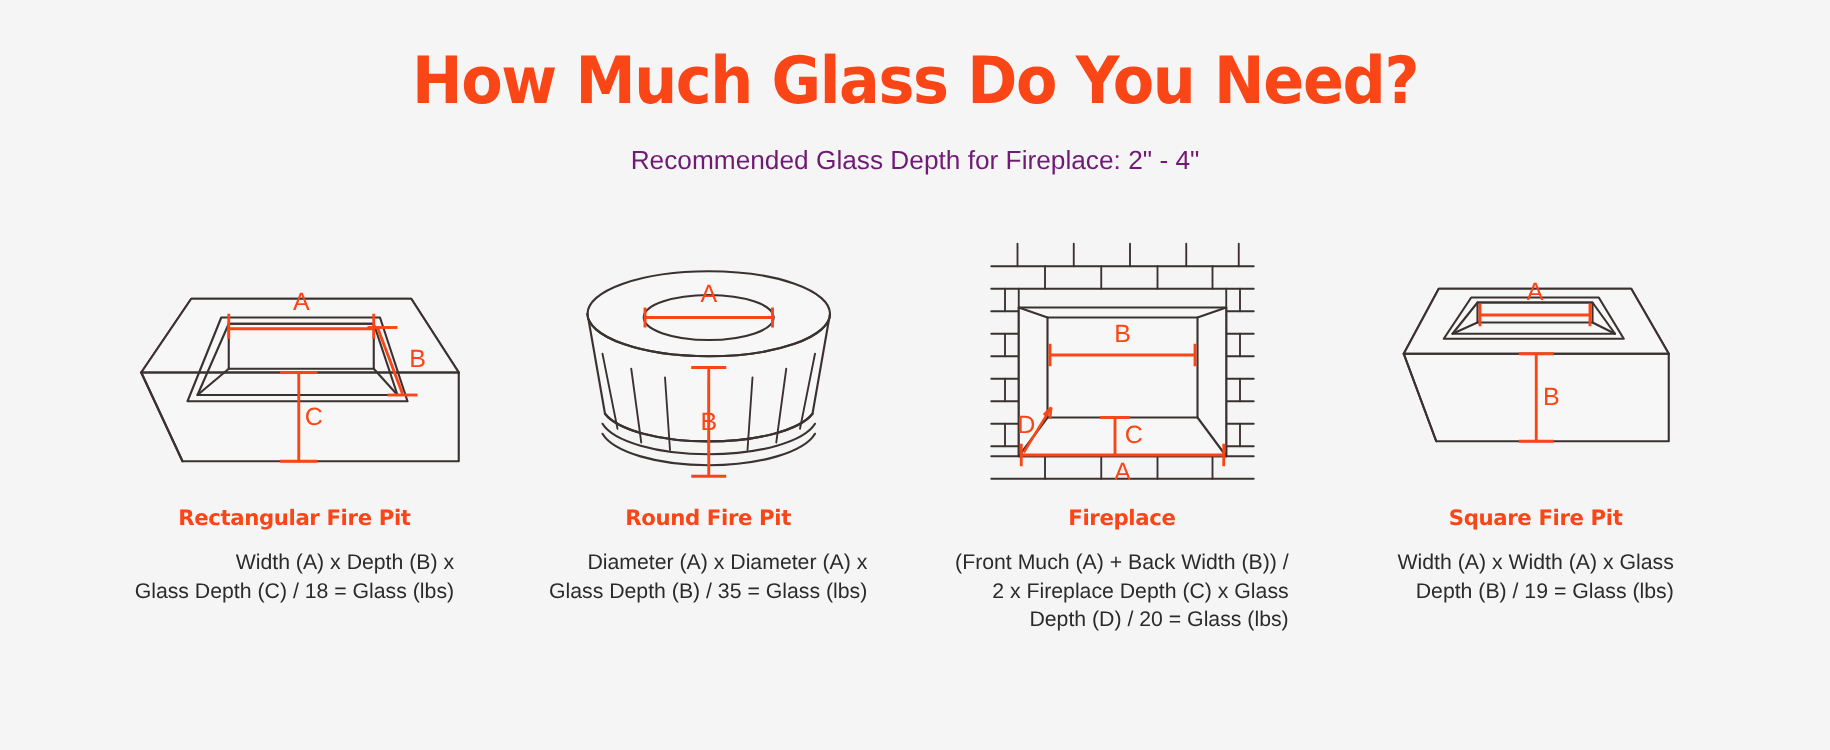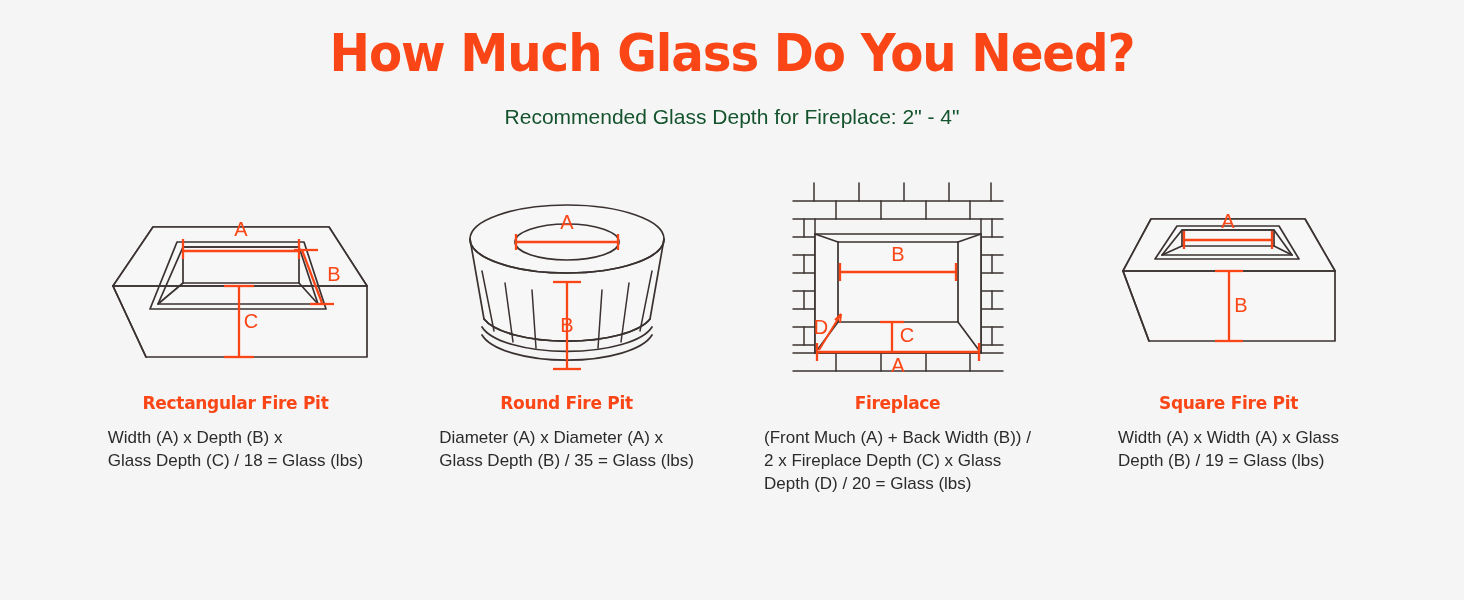--- a/index.html
+++ b/index.html
@@ -15,36 +15,36 @@
     overflow: hidden;
   }
   .page {
     position: relative;
     width: 1464px;
     height: 600px;
     box-sizing: border-box;
   }
   .header {
     text-align: center;
-    padding-top: 24px;
+    padding-top: 36px;
   }
   .title {
     font-family: "DejaVu Sans", sans-serif;
     font-size: 52px;
     line-height: 58px;
     font-weight: bold;
     color: #fa4616;
     letter-spacing: -1.2px;
     transform: scaleX(0.93);
     margin: 0;
   }
   .subtitle {
     font-size: 21px;
     line-height: 26px;
-    color: #14532d;
+    color: #701a75;
     margin: 22px 0 0 0;
     font-weight: 400;
   }
   .columns {
     display: flex;
     justify-content: center;
     align-items: flex-start;
     margin-top: 34px;
     padding: 0 70px;
     box-sizing: border-box;
@@ -67,21 +67,21 @@
     font-weight: bold;
     color: #fa4616;
     margin-top: 14px;
     letter-spacing: -0.3px;
   }
   .col-formula {
     font-size: 17px;
     line-height: 23px;
     color: #2b2b2b;
     margin-top: 13px;
-    text-align: left;
+    text-align: right;
     max-width: 290px;
   }
   .col-formula .ln { display: block; }
   svg { display: block; overflow: visible; }
   .ink { fill: none; stroke: #3a3230; stroke-width: 1.7; stroke-linejoin: round; stroke-linecap: round; }
   .ink-thin { fill: none; stroke: #3a3230; stroke-width: 1.5; stroke-linecap: round; }
   .dim { fill: none; stroke: #fa4616; stroke-width: 2.3; stroke-linecap: butt; }
   .dim-thin { fill: none; stroke: #fa4616; stroke-width: 2; stroke-linecap: butt; }
   .dlabel {
     fill: #fa4616;

